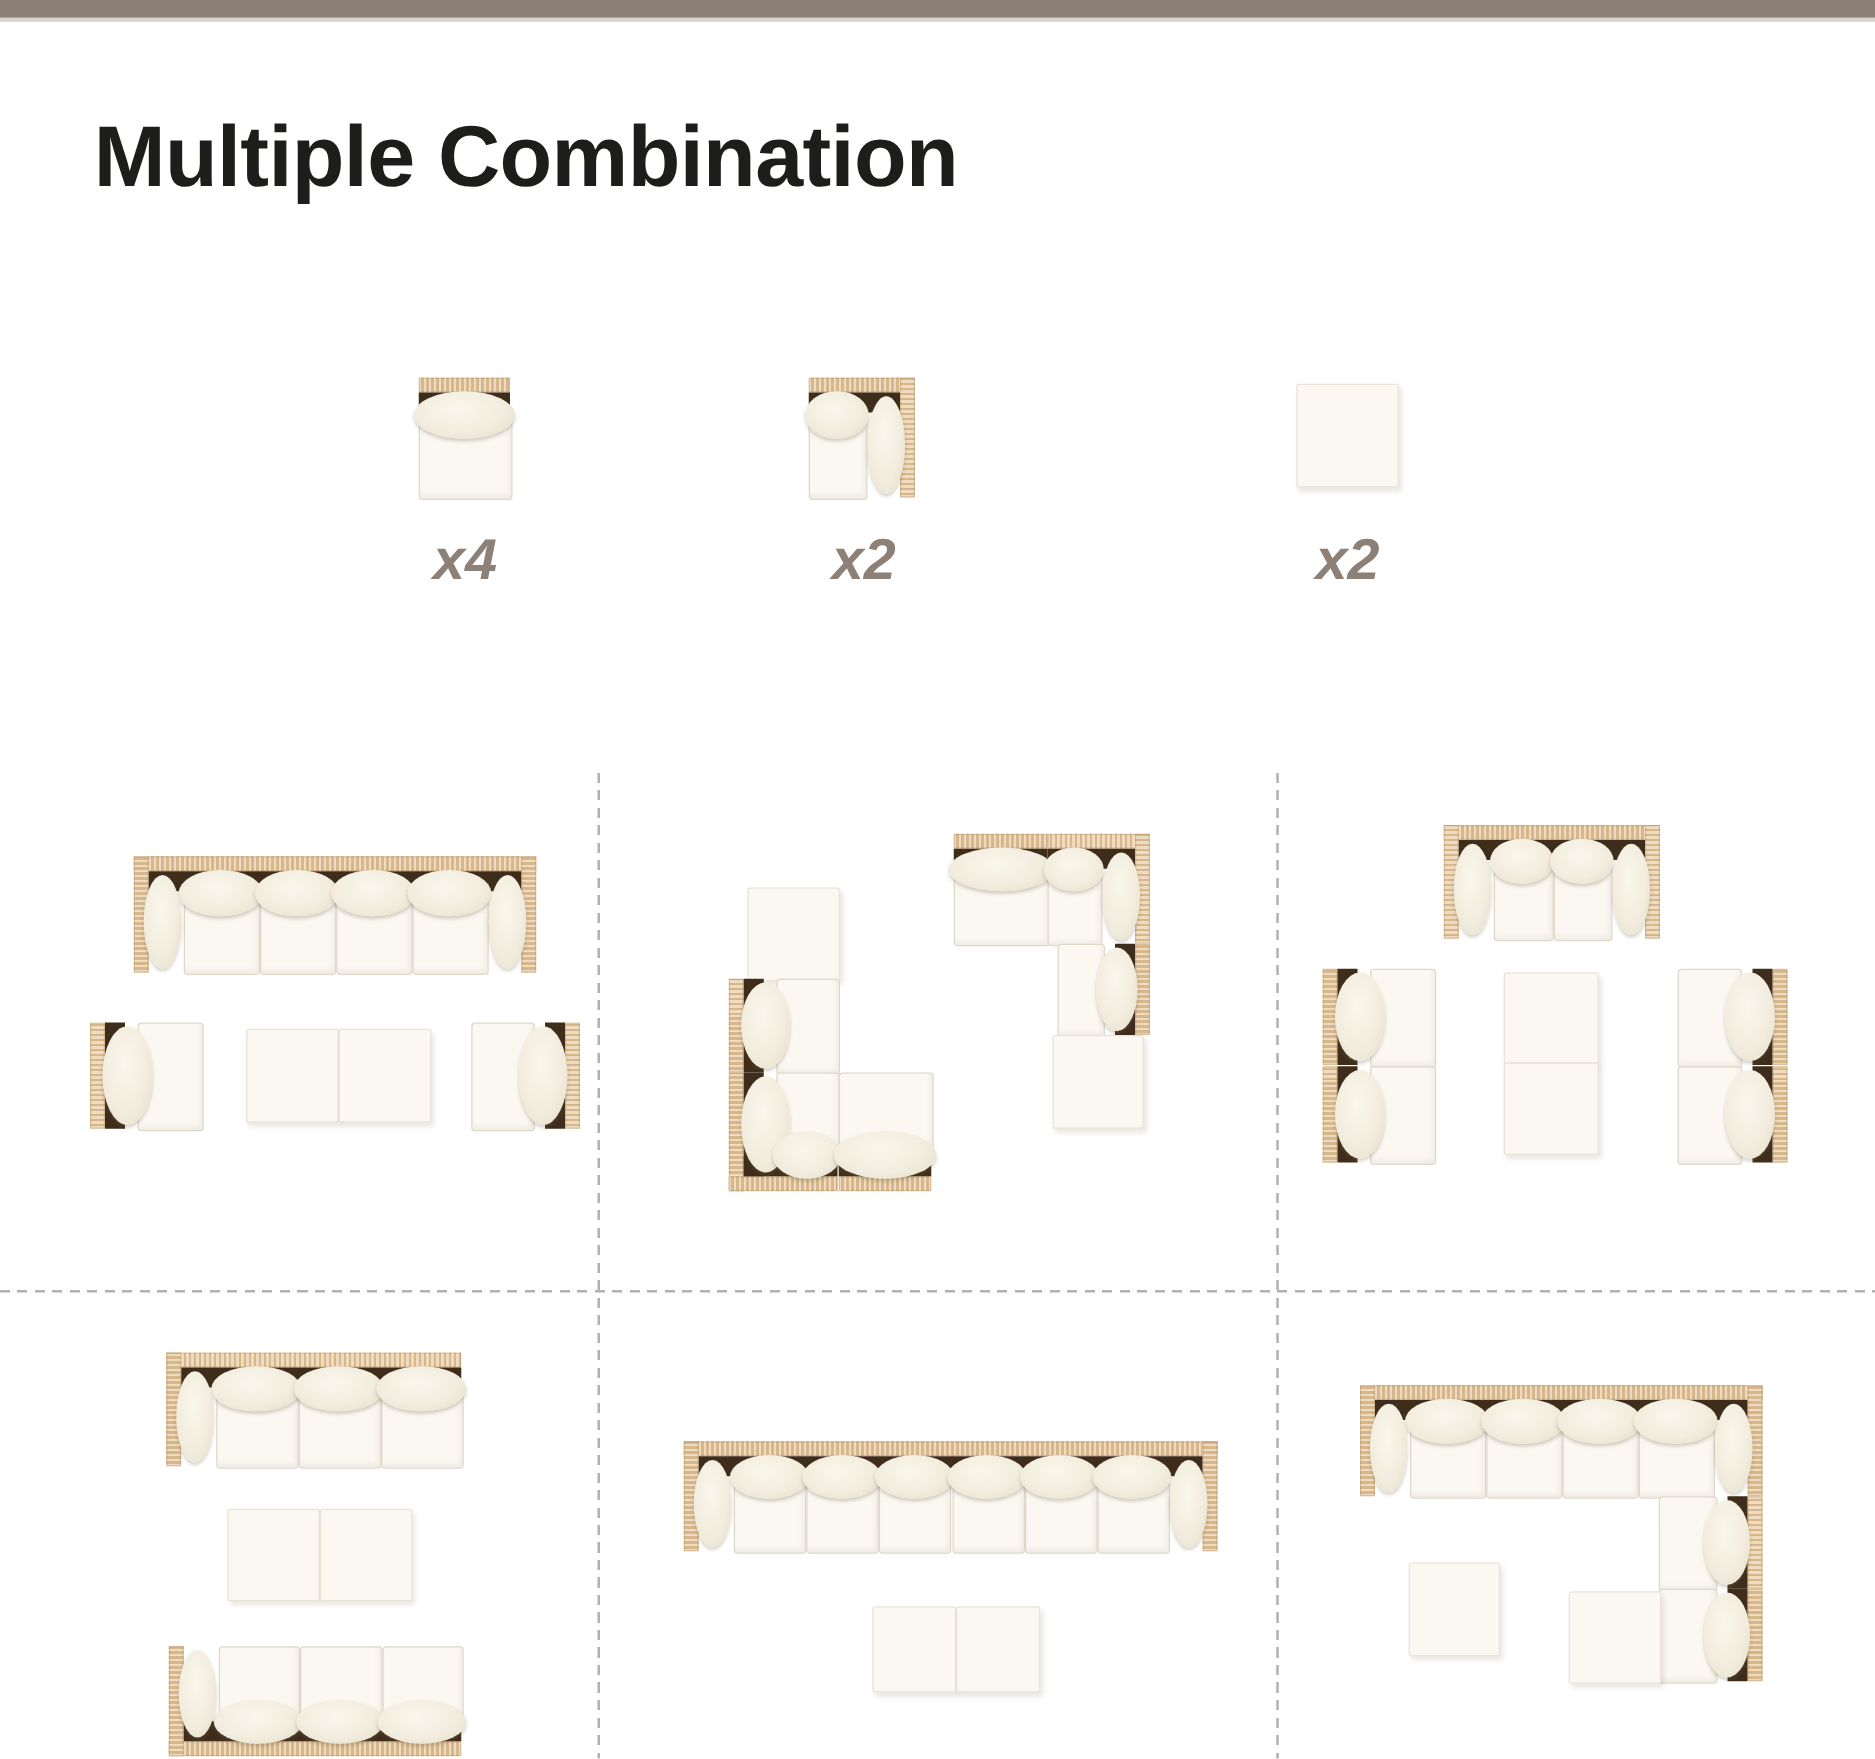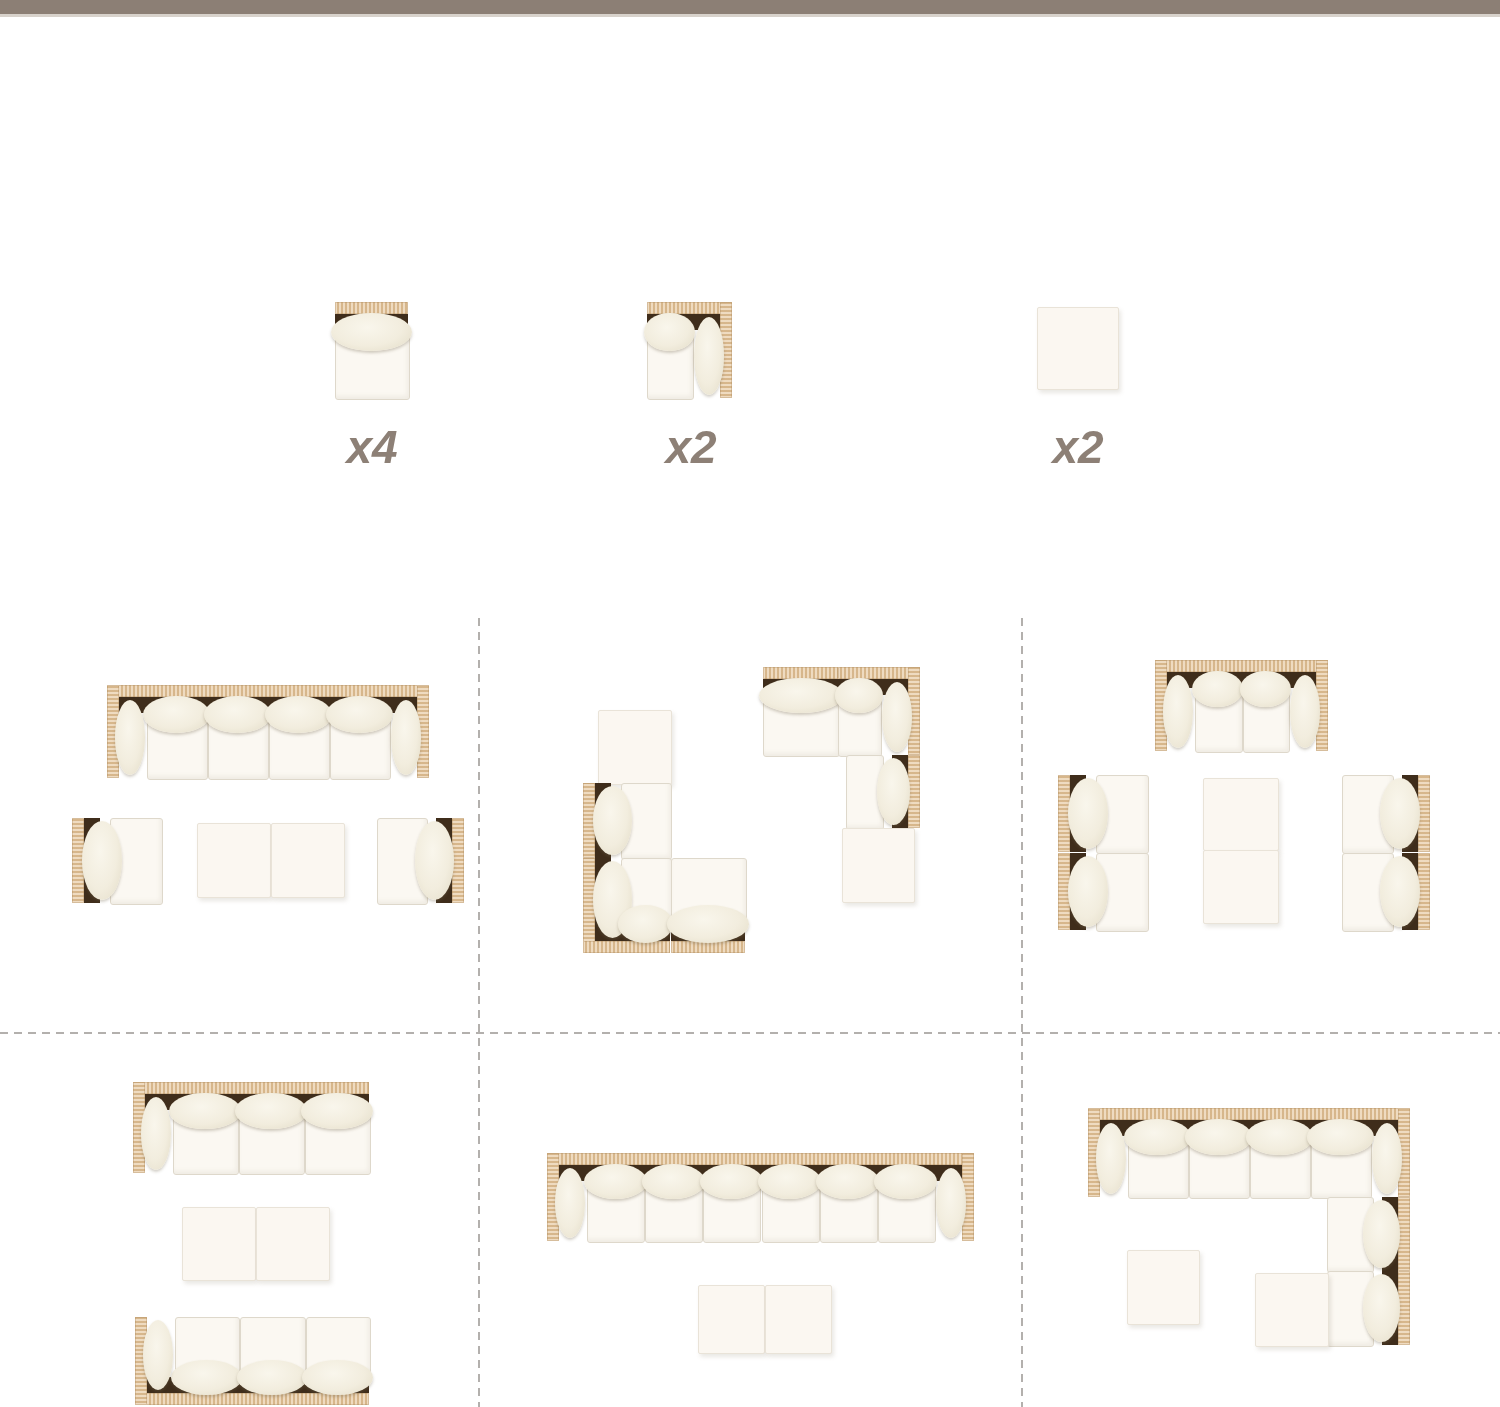--- a/index.html
+++ b/index.html
@@ -33,20 +33,21 @@
   .seat{background:#fbf8f2;border:1px solid #ded8cb;border-radius:3px;
         box-shadow:inset -2px -3px 4px rgba(120,105,80,.08);}
   .cush{background:radial-gradient(ellipse at 45% 38%,#f9f6ec 0%,#f2edde 55%,#e2dbc6 100%);
         border-radius:50%;box-shadow:0 2px 3px rgba(110,95,70,.30);}
 </style>
 </head>
 <body>
 
 <div class="page">
   <div class="top-bar"></div>
+  <h1 class="page-title">Multiple Combination</h1>
 
   <span class="count-label l1">x4</span>
   <span class="count-label l2">x2</span>
   <span class="count-label l3">x2</span>
 
   <div class="vline vline1"></div>
   <div class="vline vline2"></div>
   <div class="hline"></div>
 
   <div id="stage" class="stage">

